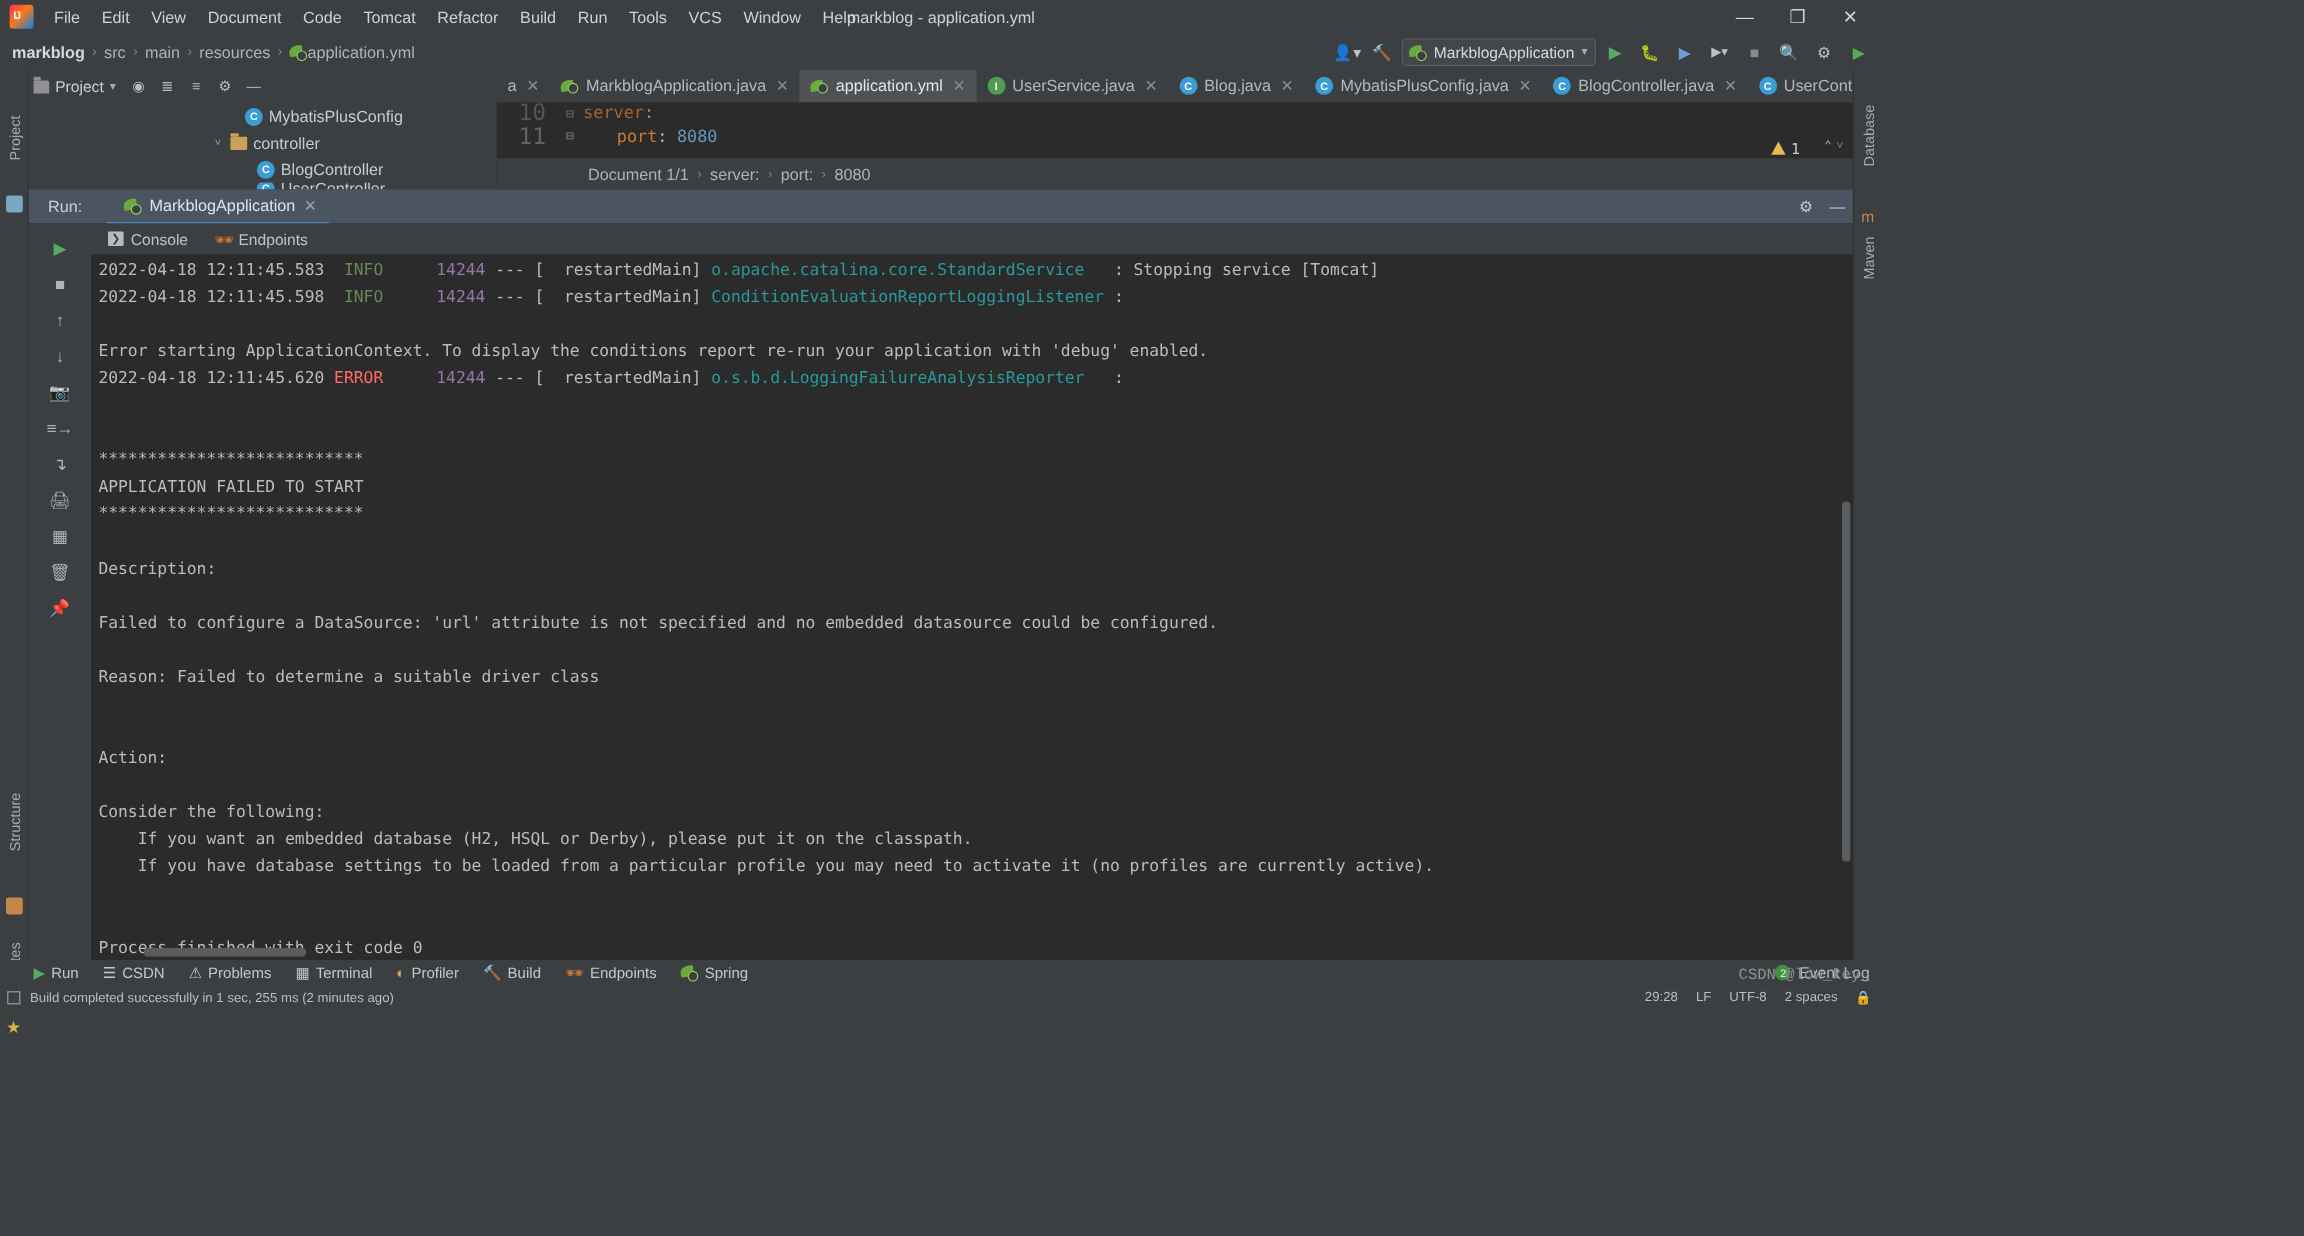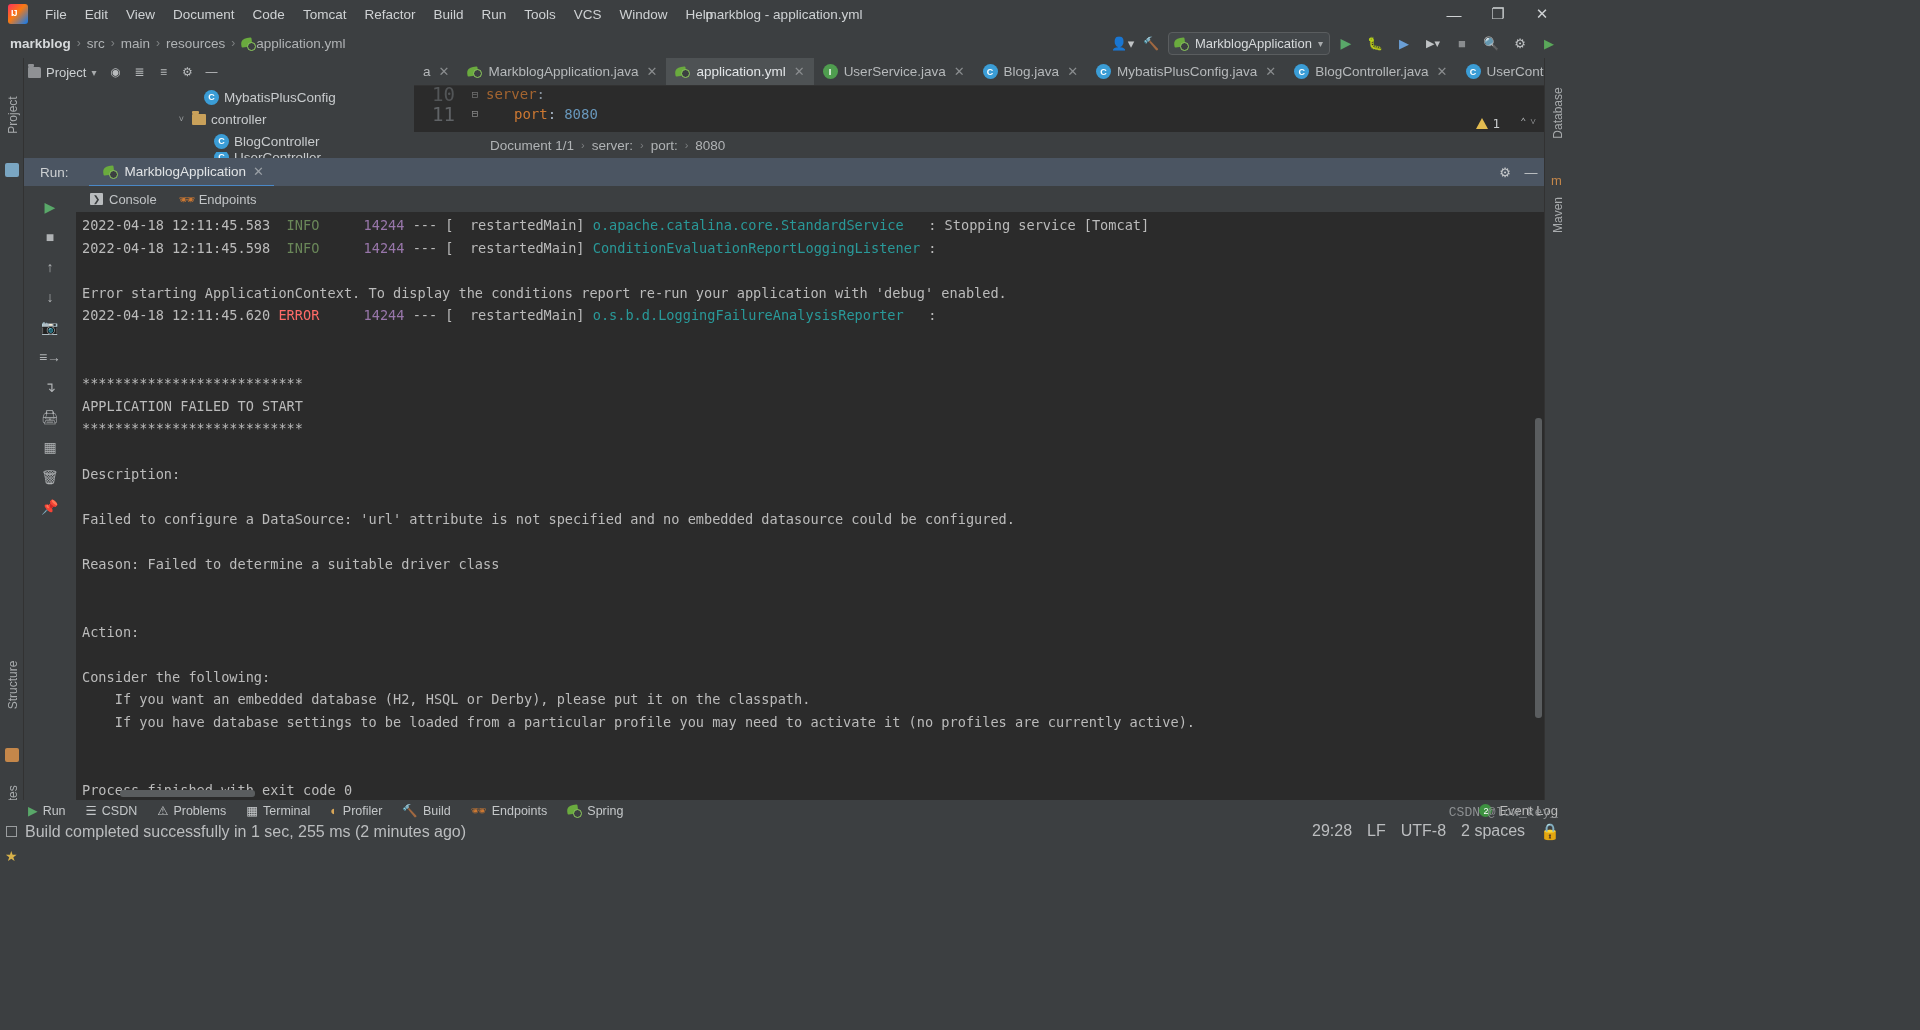--- a/index.html
+++ b/index.html
@@ -114,21 +114,21 @@
   .console .t-pid  { color:#9876aa;margin-left:36px; }
   .console .t-cls  { color:#299999; }
   .cscroll { position:absolute; right:2px; top:260px; width:7px; height:300px; background:#5a5d5f; border-radius:3px;}
   .hscroll { position:absolute; left:96px; bottom:3px; width:135px; height:7px; background:#5a5d5f; border-radius:3px;}
 
   
   .btmtabs { position:absolute; left:0; right:0; bottom:21px; height:21px; background:#3c3f41; display:flex; align-items:center; padding-left:28px; gap:20px;}
   .btab { display:flex; align-items:center; gap:5px; font-size:12.5px; color:#c4c7c9;}
   .btmtabs .right { margin-left:auto; display:flex; align-items:center; gap:7px; padding-right:10px;}
   .evtbadge { width:13px;height:13px;border-radius:50%;background:#3d9140;color:#fff;font-size:9px;display:flex;align-items:center;justify-content:center;}
-  .statusbar { position:absolute; left:0; right:0; bottom:0; height:21px; background:#3c3f41; display:flex; align-items:center; padding-left:6px; font-size:16px; color:#bbbdbf;}
+  .statusbar { position:absolute; left:0; right:0; bottom:0; height:21px; background:#3c3f41; display:flex; align-items:center; padding-left:6px; font-size:11px; color:#bbbdbf;}
   .statusbar .right { margin-left:auto; display:flex; gap:15px; padding-right:8px;}
   .sq { width:11px;height:11px;border:1px solid #9a9d9f; margin-right:8px;}
   .watermark { position:absolute; right:10px; bottom:22px; font-size:13px; color:#8e9193; font-family:Liberation Mono, monospace;}
 </style>
 </head>
 <body>
 
 <div id="app">
 
   <div class="menubar">

